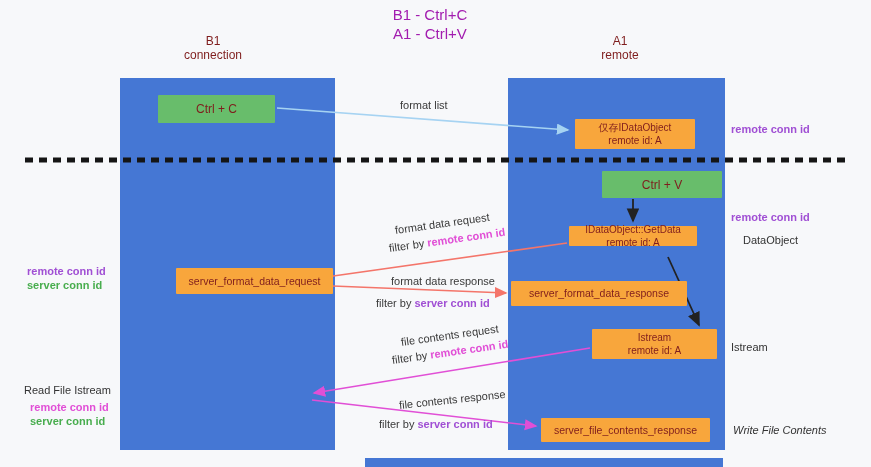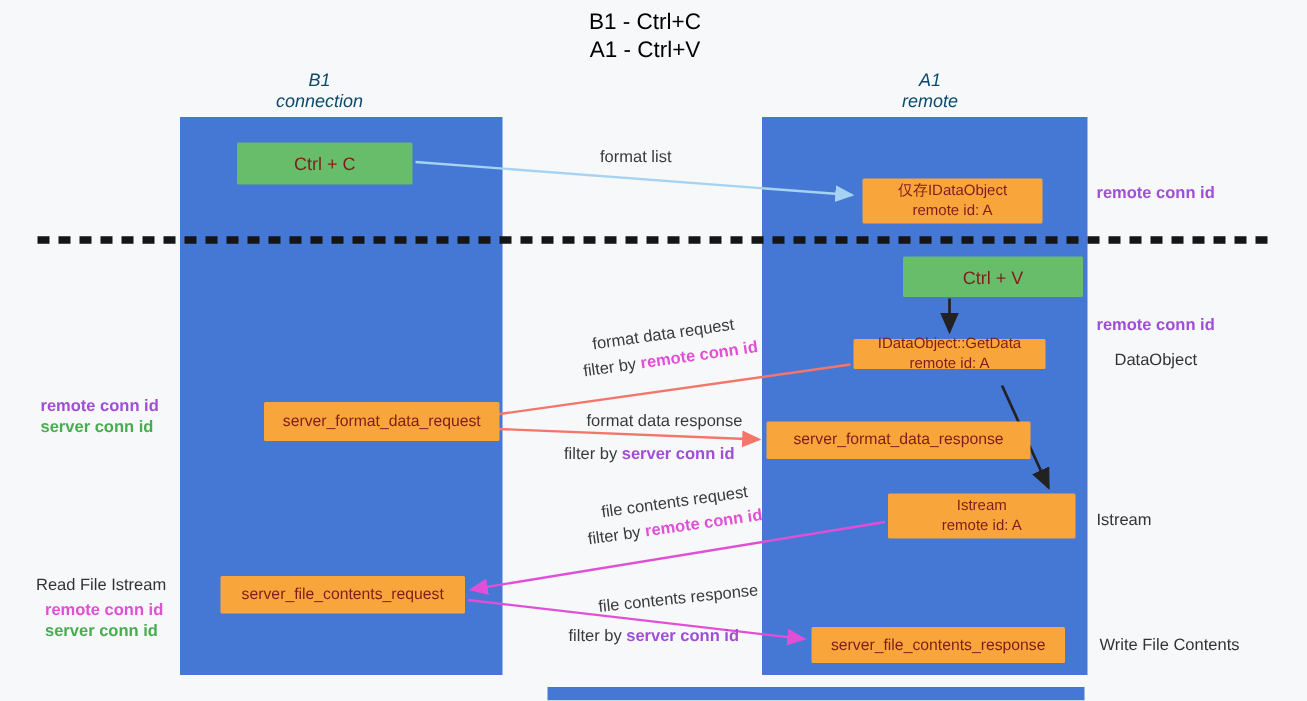--- a/index.html
+++ b/index.html
@@ -1,23 +1,23 @@
 <!DOCTYPE html>
 <html><head>
 <meta charset="utf-8">
 <style>
   * { margin: 0; padding: 0; box-sizing: border-box; }
   body { background: #f7f8fa; font-family: "Liberation Sans", sans-serif; }
   .canvas { position: relative; width: 871px; height: 467px; background: #f7f8fa; overflow: hidden; }
 
   .abs { position: absolute; }
 
-  .title-block { left: 330px; top: 5px; width: 200px; text-align: center; color: #000000; font-size: 15px; line-height: 19px; }
+  .title-block { left: 330px; top: 5px; width: 200px; text-align: center; color: #a21caf; font-size: 15px; line-height: 19px; }
 
-  .col-header { text-align: center; color: #0c4a6e; font-size: 12px; line-height: 14px; width: 100px; top: 46px; font-style: italic; }
+  .col-header { text-align: center; color: #7f1d1d; font-size: 12px; line-height: 14px; width: 100px; top: 34px; }
 
   .lifeline { background: #4577d4; top: 78px; height: 372px; }
   .bottom-strip { background: #4577d4; left: 365px; top: 458px; width: 358px; height: 9px; }
 
   .node { display: flex; flex-direction: column; align-items: center; justify-content: center;
           color: #7f1d1d; text-align: center; border-radius: 1px; }
   .green { background: #68bd6b; font-size: 12px; }
   .orange { background: #f8a63c; font-size: 10.5px; line-height: 13px; }
 
   .arrow-label { font-size: 11px; color: #3a3a3a; white-space: nowrap; transform-origin: left center; }
@@ -96,21 +96,20 @@
 
   <div class="abs node orange" style="left:150px; top:268px; width:157px; height:26px;margin-left:26px;">server_format_data_request</div>
 
   <div class="abs node orange" style="left:511px; top:281px; width:176px; height:25px;text-align:center;">server_format_data_response</div>
 
   <div class="abs node orange" style="left:592px; top:329px; width:125px; height:30px; font-size:10px;">
     <span>Istream</span>
     <span>remote id: A</span>
   </div>
 
-  <div class="abs node orange" style="left:147px; top:384px; width:163px; height:25px;">server_file_contents_request</div>
 
   <div class="abs node orange" style="left:541px; top:418px; width:169px; height:24px;">server_file_contents_response</div>
 
   <div class="abs arrow-label" style="left:400px; top:99px;">format list</div>
 
   <div class="abs arrow-label" style="left:395px; top:224px; transform:rotate(-8deg);">format data request</div>
 
   <div class="abs arrow-label" style="left:389px; top:242px; transform:rotate(-8deg);">
     <span class="sp">filter by</span><span class="magenta">remote conn id</span>
   </div>
@@ -130,21 +129,21 @@
   <div class="abs arrow-label" style="left:399px; top:399px; transform:rotate(-6deg);">file contents response</div>
 
   <div class="abs arrow-label" style="left:379px; top:418px;">
     <span class="sp">filter by</span><span class="purple">server conn id</span>
   </div>
 
   <div class="abs ann purple" style="left:731px; top:123px;">remote conn id</div>
   <div class="abs ann purple" style="left:731px; top:211px;">remote conn id</div>
   <div class="abs ann darktx" style="left:731px; top:234px;margin-left:12px;">DataObject</div>
   <div class="abs ann darktx" style="left:731px; top:341px;">Istream</div>
-  <div class="abs ann darktx" style="left:733px; top:424px;">Write File Contents</div>
+  <div class="abs ann darktx" style="left:733px; top:424px;font-style:italic;">Write File Contents</div>
 
   <div class="abs ann purple" style="left:27px; top:265px;">remote conn id</div>
   <div class="abs ann greentx" style="left:27px; top:279px;">server conn id</div>
   <div class="abs ann darktx" style="left:24px; top:384px;">Read File Istream</div>
   <div class="abs ann magenta" style="left:30px; top:401px;">remote conn id</div>
   <div class="abs ann greentx" style="left:30px; top:415px;">server conn id</div>
 
 </div>
 
 </body></html>

